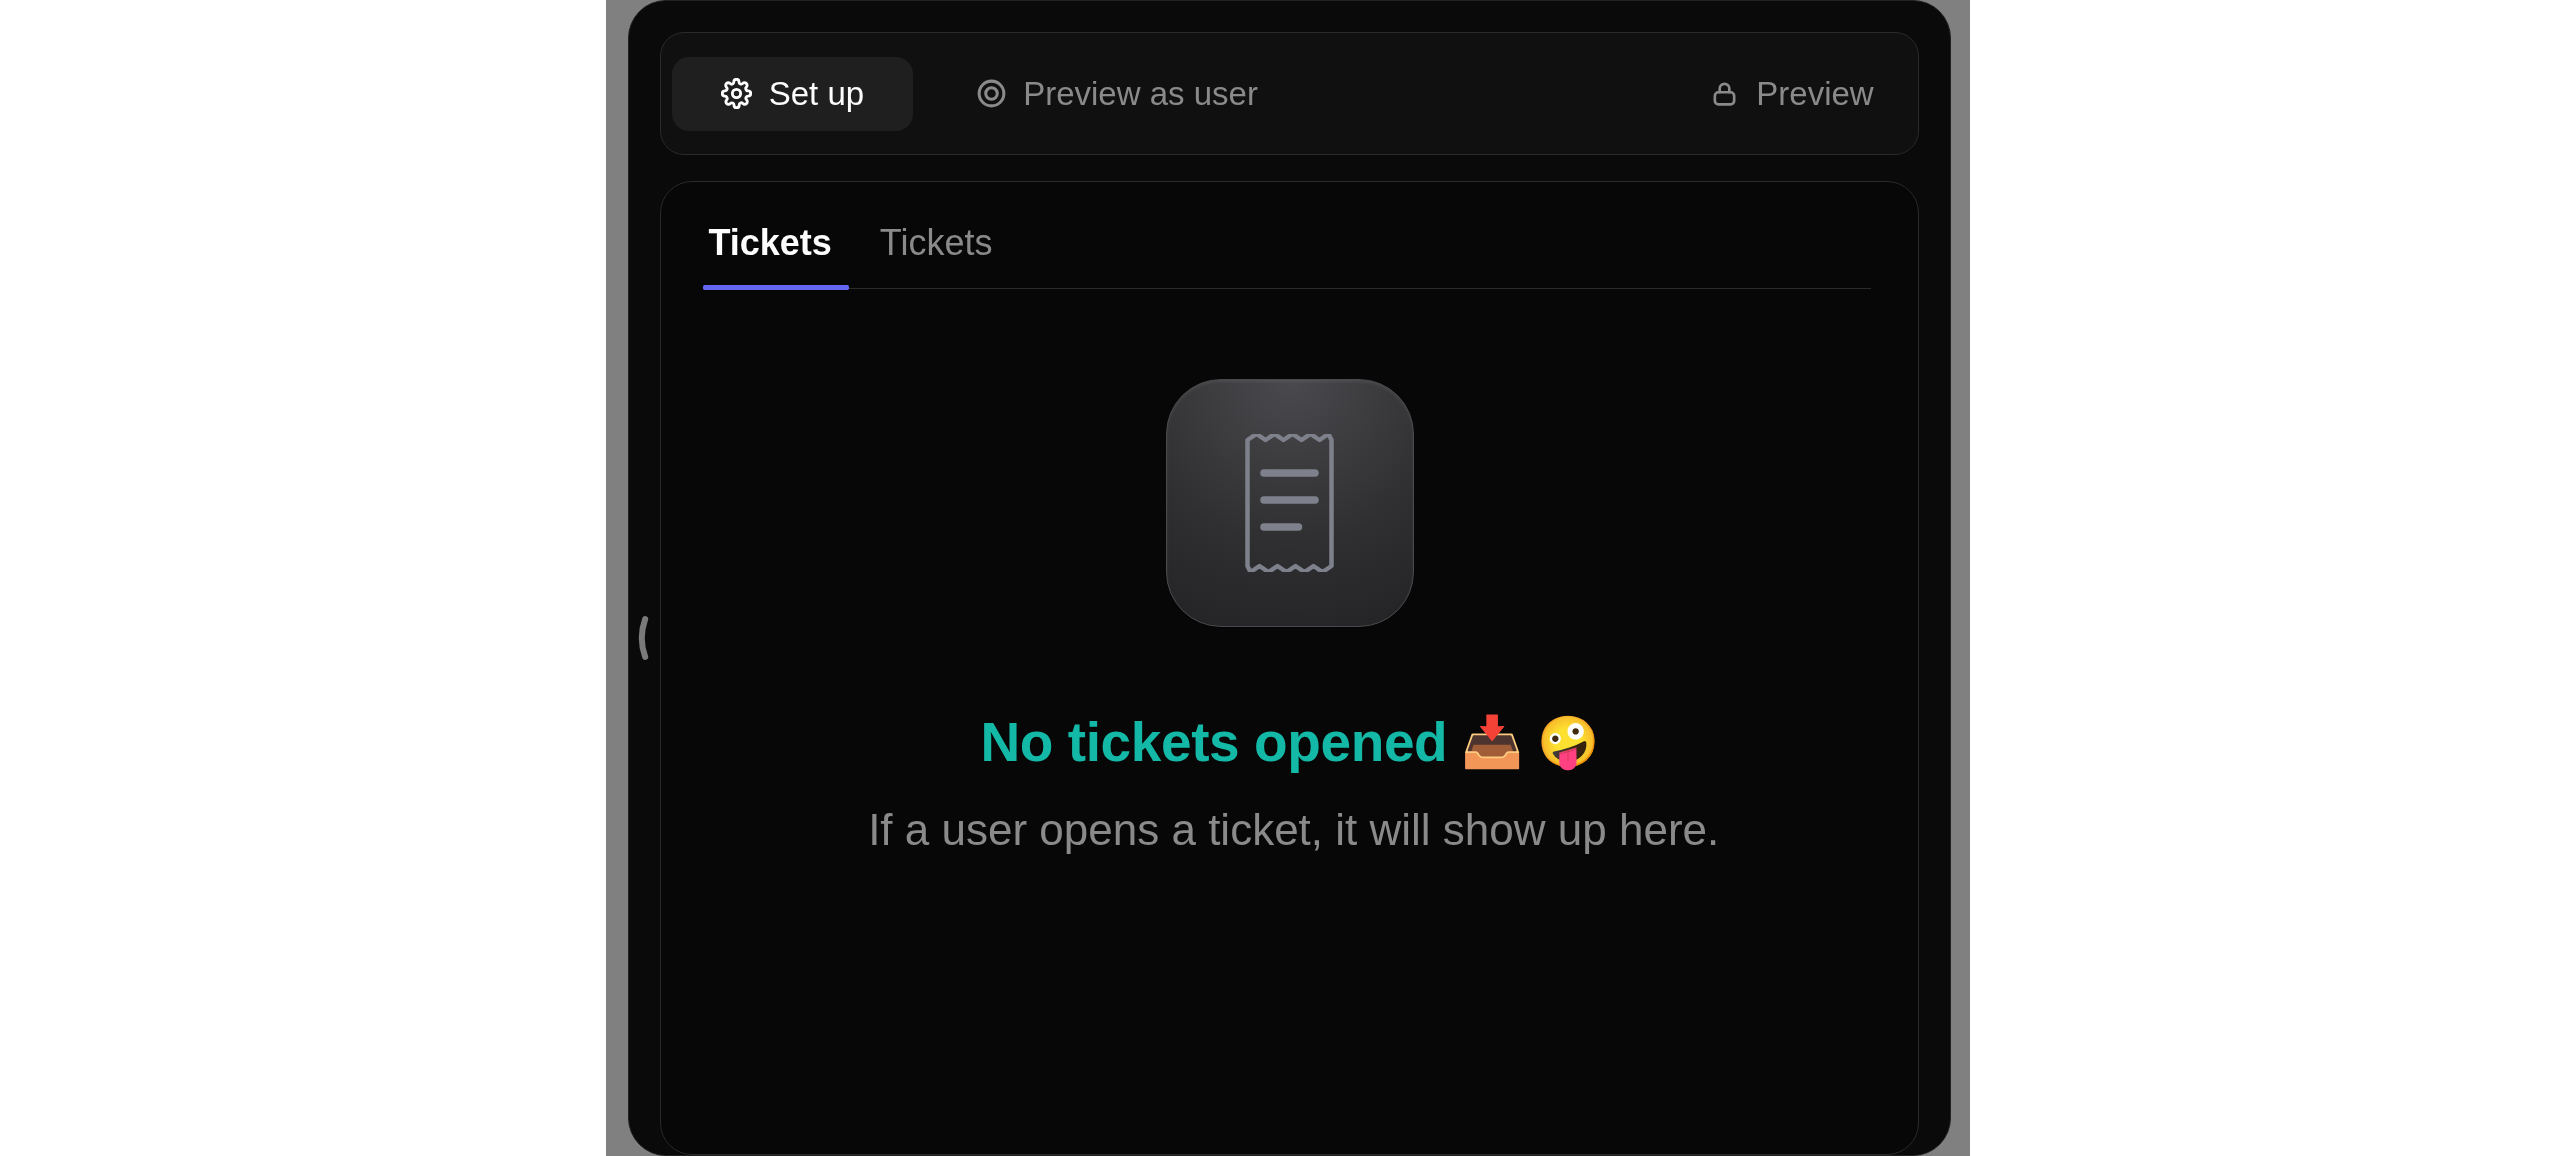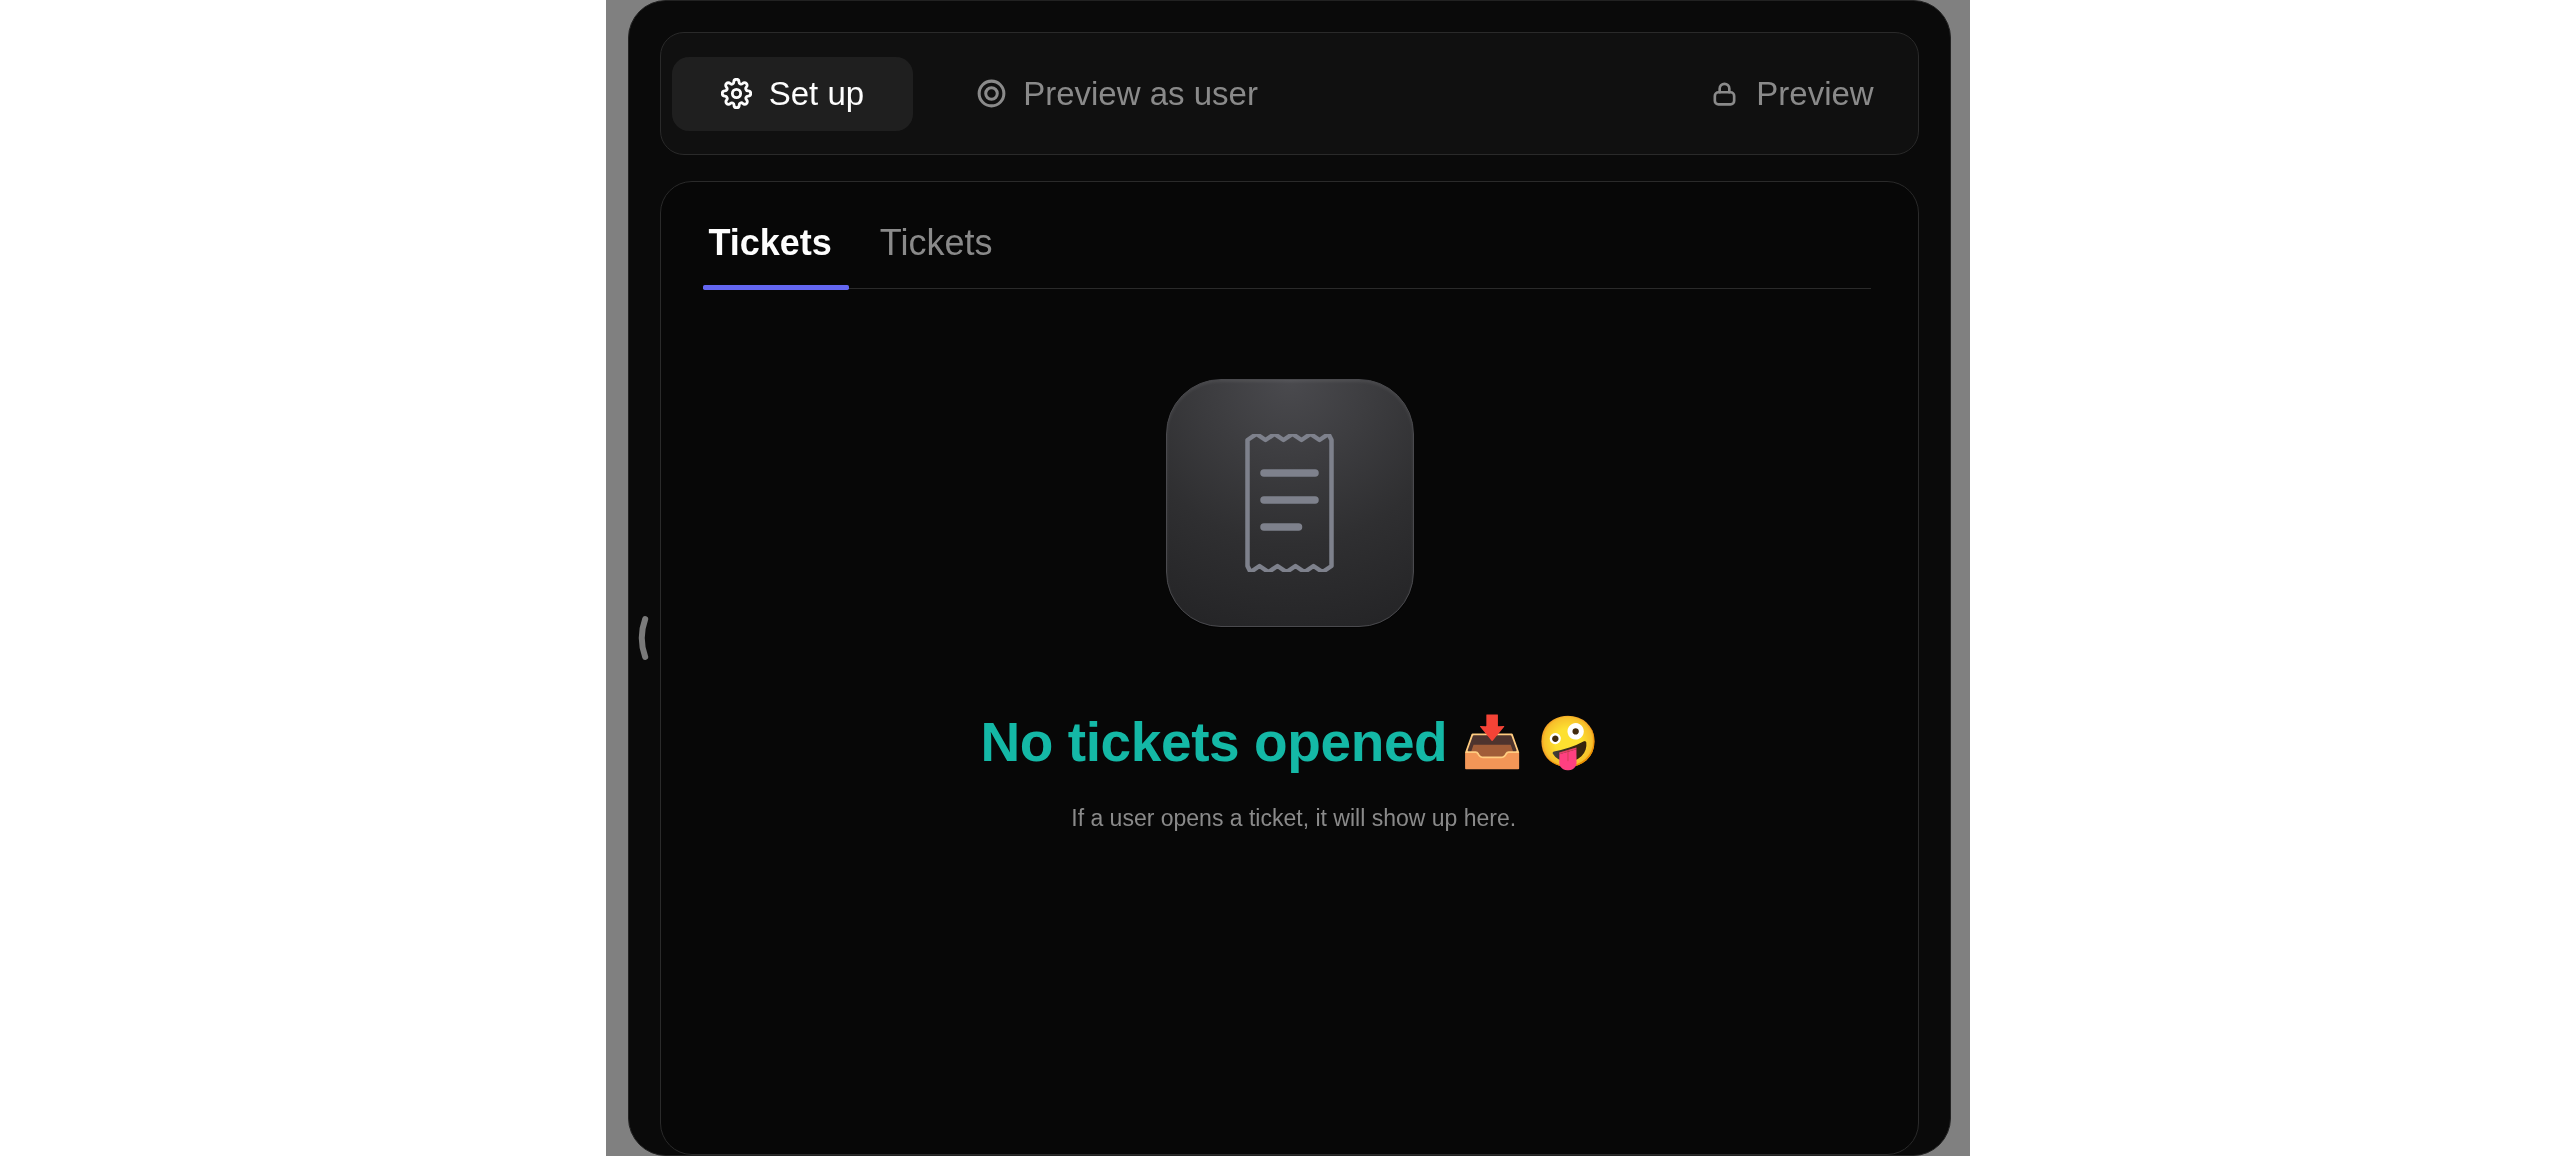--- a/index.html
+++ b/index.html
@@ -153,21 +153,21 @@
       gap: 0;
     }
 
     .empty-title .emoji {
       font-size: 50px;
       margin-left: 14px;
     }
 
     .empty-subtitle {
       margin-top: 31px;
-      font-size: 23px;
+      font-size: 44px;
       font-weight: 400;
       color: #8a8a8a;
       margin-left: 8px;
     }
 
     .expand-handle {
       position: absolute;
       left: 0px;
       top: 609px;
       width: 24px;

